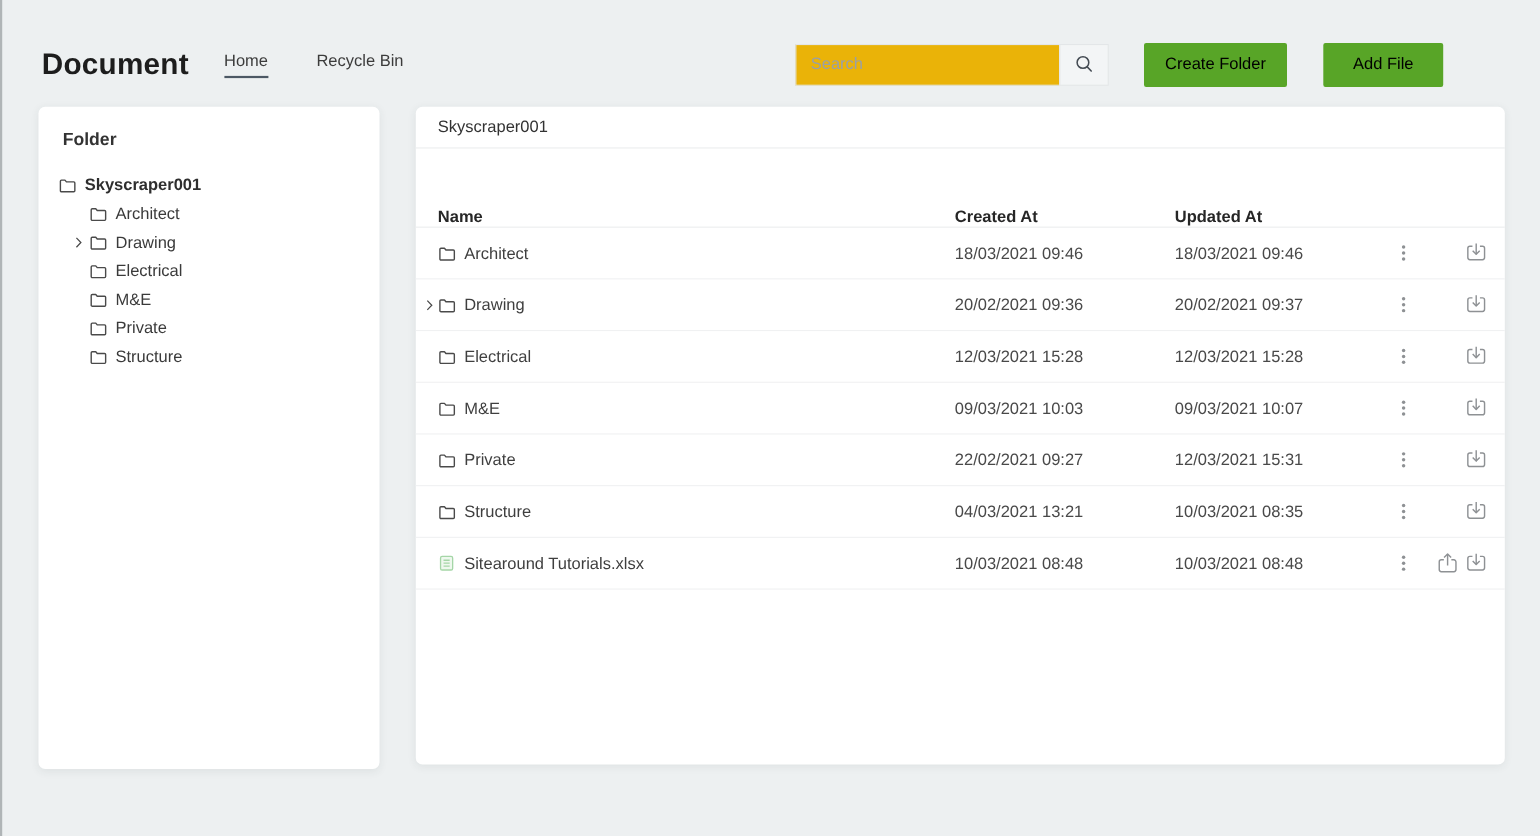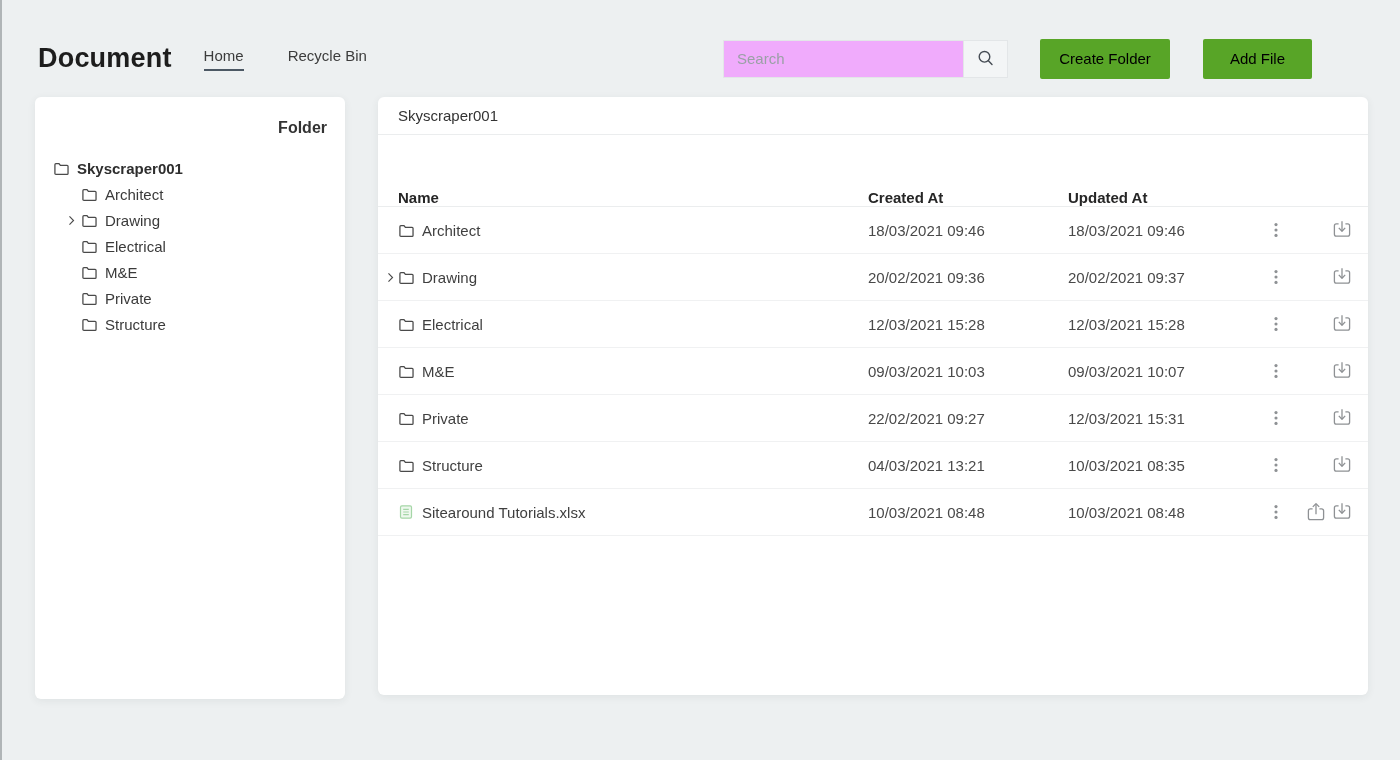--- a/index.html
+++ b/index.html
@@ -25,21 +25,21 @@
     padding-bottom:5px; border-bottom:2px solid transparent;
   }
   .tab.active { border-bottom-color:var(--tab-underline, #4c5864); }
 
   .searchbox { margin-left:auto; display:flex; height:38px; width:285px; }
   .searchbox input {
     flex:1; min-width:0;
     border:1px solid #e3e6e8; border-right:none;
     padding:0 13px; font-size:15px; color:#333;
     font-family:"Liberation Sans", sans-serif;
-    outline:none; background:#f0abfc;
+    outline:none; background:#eab308;
   }
   .searchbox input::placeholder { color:#9aa0a6; }
   .search-btn {
     width:45px; background:#f3f5f6; border:1px solid #e3e6e8;
     display:grid; place-items:center; cursor:pointer;
   }
   .btn {
     height:40px; border:none; border-radius:2px;
     background:var(--accent-green, #58a527); color:#000000;
     font-size:15px; font-family:"Liberation Sans", sans-serif;
@@ -53,21 +53,21 @@
 
   .panel {
     background:#fff; border-radius:6px;
     box-shadow:0 2px 8px rgba(40,50,60,.07);
   }
   .sidebar {
     width:310px; height:602px;
     padding:14px 18px;
     flex:none;
   }
-  .side-title { font-size:16px; font-weight:600; color:#333; margin:8px 0 18px 4px;text-align:right; }
+  .side-title { font-size:16px; font-weight:600; color:#333; margin:8px 0 18px 4px; }
 
   .tree { font-size:15px; color:#3a3a3a; }
   .tree-row { display:flex; align-items:center; height:26px; cursor:pointer; }
   .tree-root { font-weight:600; color:#2e2e2e; }
   .tree-children { margin-left:28px; }
   .chev {
     width:16px; height:16px; margin-left:-18px; margin-right:2px;
     display:inline-flex; align-items:center; justify-content:center; flex:none;
   }
   .tree-ficon, .row-ficon {

